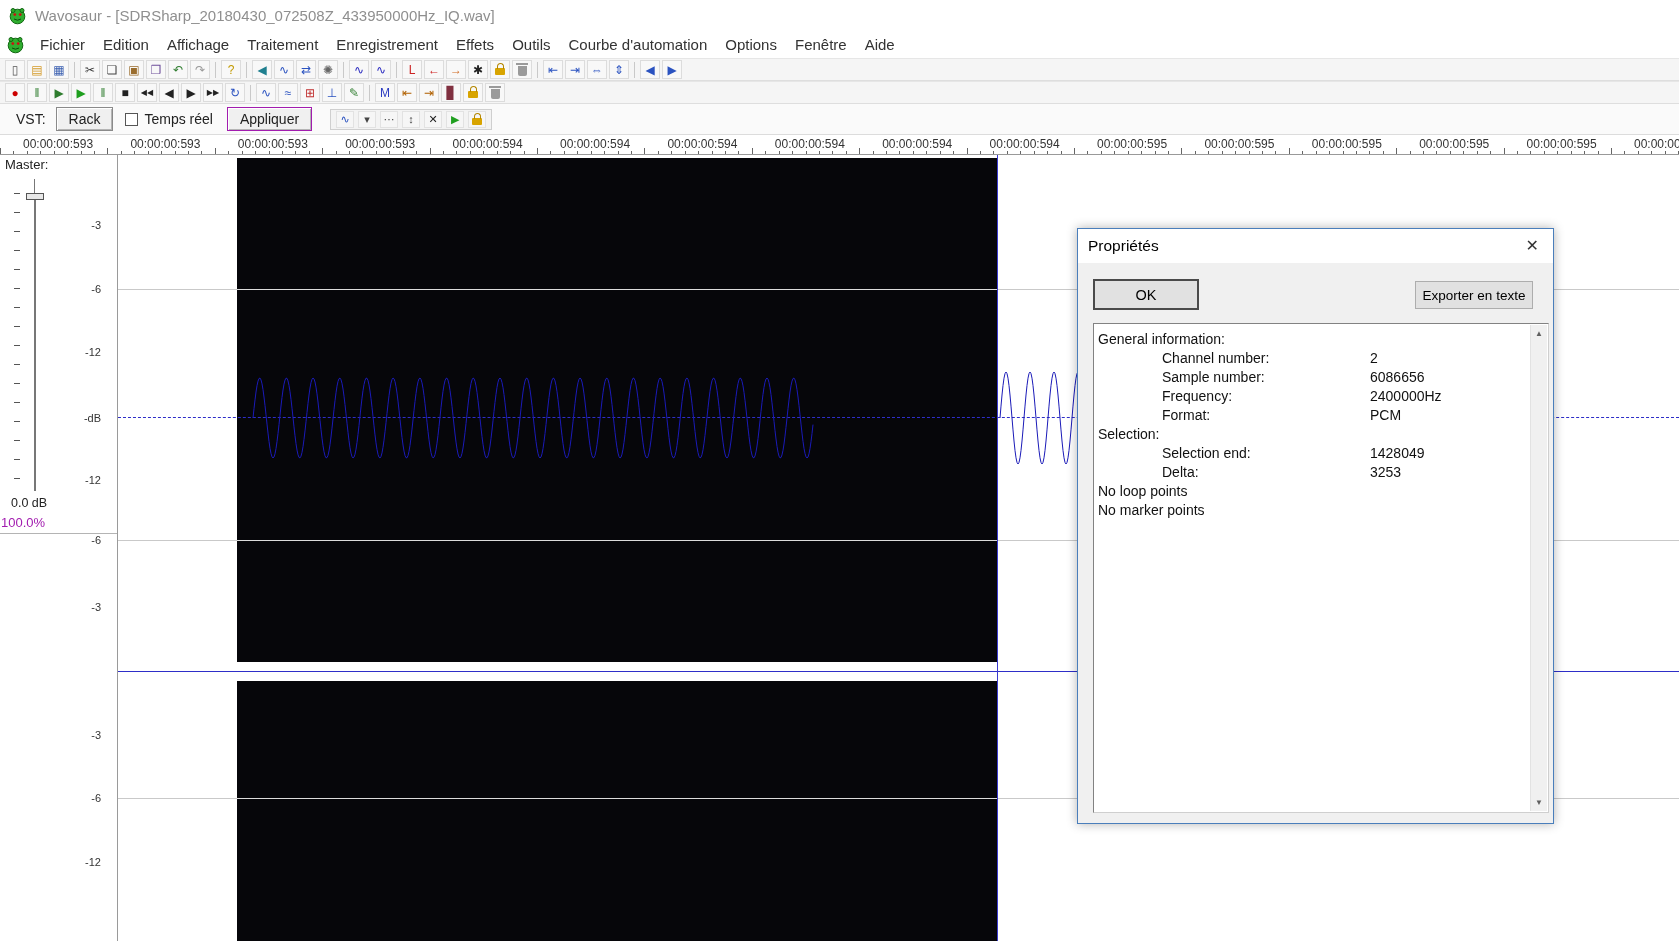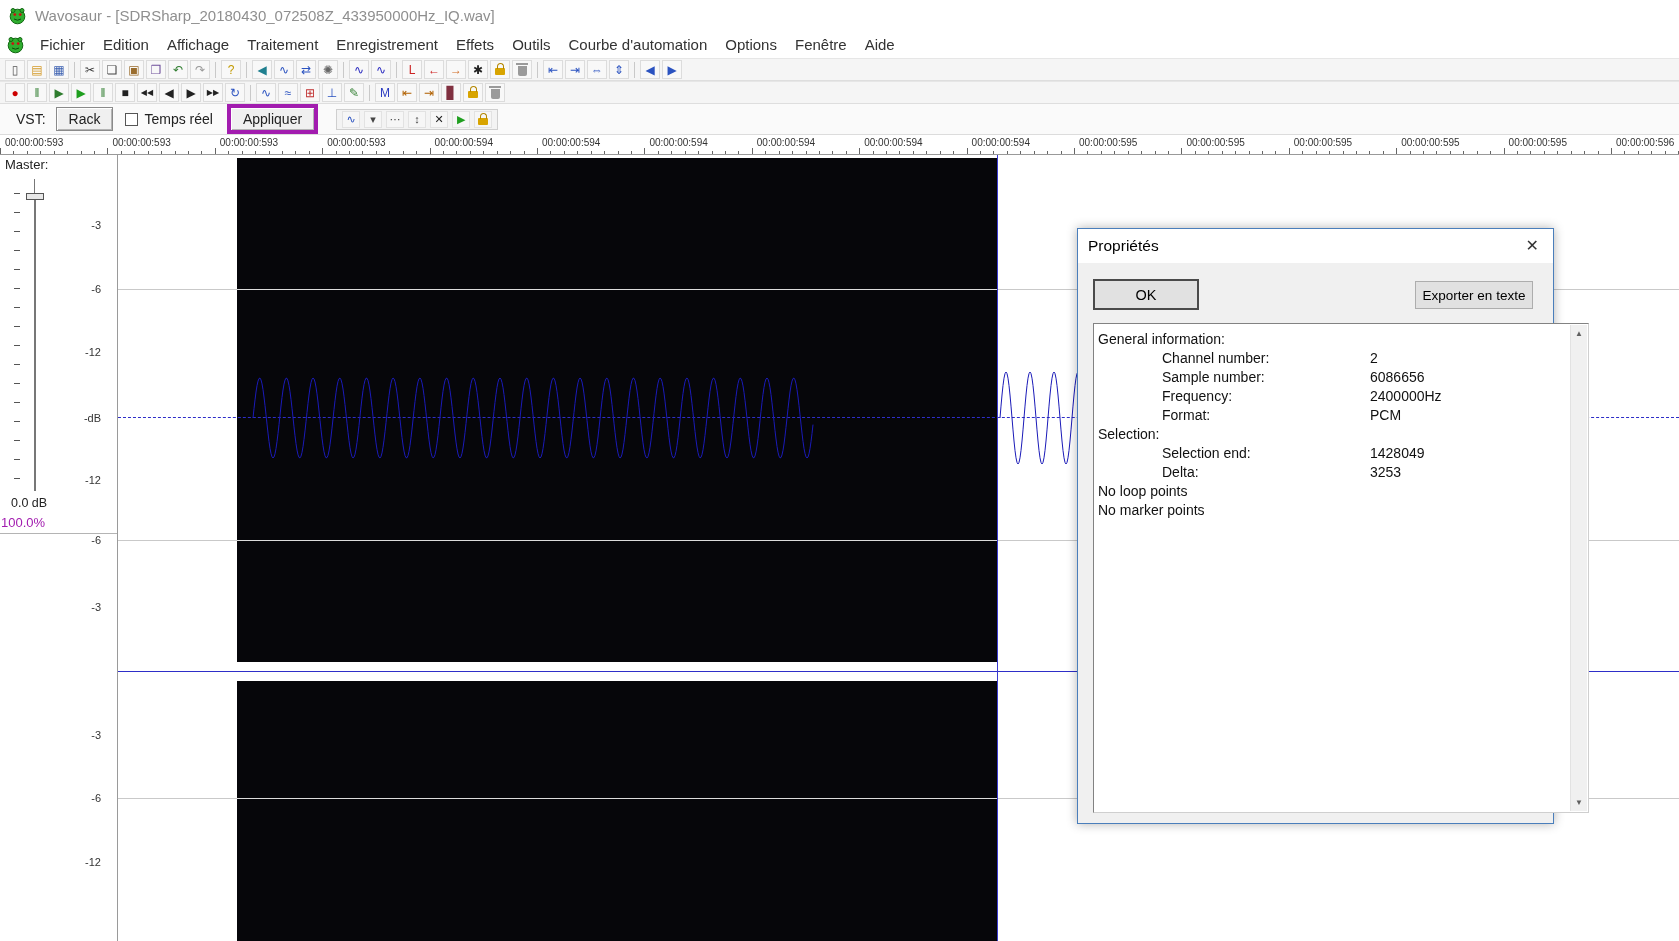--- a/index.html
+++ b/index.html
@@ -24,28 +24,28 @@
   .cssicon.lock { position:relative; width:10px; height:7px; background:#d8a400; border-radius:1px; margin-top:4px; display:inline-block; }
   .cssicon.lock::before { content:""; position:absolute; left:1.5px; top:-5px; width:5px; height:5px;
             border:1.5px solid #b38600; border-bottom:none; border-radius:4px 4px 0 0; }
   .cssicon.trash { position:relative; width:9px; height:10px; background:#9a9a9a; border-radius:0 0 2px 2px; margin-top:3px; display:inline-block; }
   .cssicon.trash::before { content:""; position:absolute; left:-1.5px; top:-3px; width:12px; height:2px; background:#9a9a9a; }
   
   .vst-row { height:31px; display:flex; align-items:center; background:#fafafa; border-bottom:1px solid #dcdcdc; padding-left:16px; }
   .vst-label { font-size:14px; margin-right:10px; }
   .btn3d { font-family:"Liberation Sans",sans-serif; font-size:14px; color:#222; background:#f0f0f0; border:1px solid #8a8a8a;
            box-shadow: inset 1px 1px 0 #fff, inset -1px -1px 0 #b4b4b4; padding:3px 12px; margin-right:12px; cursor:default; }
-  .btn3d.strong { border:4px solid #a21caf; }
+  .btn3d.strong { border:1px solid #a21caf; }
   .chk-wrap { display:inline-flex; align-items:center; gap:6px; font-size:14px; margin-right:14px; cursor:default; }
   .chk { width:13px; height:13px; background:#fff; border:1px solid #555; display:inline-block; }
   .mini-toolbar { display:inline-flex; align-items:center; gap:2px; border:1px solid #cfcfcf; background:#f3f3f3; padding:1px 4px; margin-left:6px; }
   .mini-toolbar .tb-btn { border-color:#e2e2e2; background:#f6f6f6; width:18px; height:17px; font-size:11px; }
   
   .ruler { height:20px; position:relative; background:#fff; border-bottom:1px solid #999; overflow:hidden; }
-  .ruler-label { position:absolute; top:2px; font-size:10px; color:#333; white-space:nowrap; }
+  .ruler-label { position:absolute; top:2px; font-size:12px; color:#333; white-space:nowrap;margin-left:18px; }
   .tick { position:absolute; bottom:0; width:1px; height:3px; background:#666; }
   .tick.major { height:6px; }
   
   .workspace { position:absolute; top:155px; left:0; right:0; bottom:0; background:#fff; }
   .left-panel { position:absolute; left:0; top:0; width:118px; bottom:0; background:#fff; border-right:1px solid #9a9a9a; }
   .master-label { position:absolute; left:5px; top:2px; font-size:13px; color:#222; }
   .m-tick { position:absolute; left:14px; width:6px; height:1px; background:#555; }
   .slider-track { position:absolute; left:34px; top:44px; width:2px; height:292px; background:#777; }
   .slider-stem  { position:absolute; left:34px; top:24px; width:1px; height:14px; background:#777; }
   .slider-handle { position:absolute; left:-8px; top:-6px; width:18px; height:7px; background:#e8e8e8; border:1px solid #555; }
@@ -65,21 +65,21 @@
   
   .dialog { position:absolute; left:1077px; top:228px; width:477px; height:596px; background:#f0f0f0;
             border:1px solid #4a7ebb; box-shadow:0 0 10px rgba(0,0,0,.3); z-index:50; }
   .dlg-titlebar { height:34px; background:#fff; display:flex; align-items:center; padding-left:10px; position:relative; }
   .dlg-title { font-size:15.5px; color:#000; }
   .dlg-close { position:absolute; right:14px; top:7px; font-size:16px; color:#333; cursor:default; }
   .dlg-ok { position:absolute; left:15px; top:50px; width:106px; height:31px; background:#e1e1e1; border:2px solid #4a4a4a;
             font-size:14.5px; font-family:"Liberation Sans",sans-serif; cursor:default; }
   .dlg-export { position:absolute; right:20px; top:52px; width:118px; height:28px; background:#e1e1e1; border:1px solid #adadad;
             font-size:13.5px; font-family:"Liberation Sans",sans-serif; cursor:default; }
-  .dlg-content { position:absolute; left:15px; top:94px; width:496px; height:490px; background:#fff;
+  .dlg-content { position:absolute; left:15px; top:94px; width:456px; height:490px; background:#fff;
             border:1px solid #828282; border-right-color:#cfcfcf; border-bottom-color:#cfcfcf; overflow:hidden; }
   #prop-rows { padding:5px 20px 0 4px; }
   .prow { position:relative; height:19px; display:flex; align-items:center; font-size:14px; color:#111; white-space:nowrap; }
   .plabel.ind { padding-left:64px; }
   .pvalue { position:absolute; left:272px; }
   .dlg-scrollbar { position:absolute; right:1px; top:1px; bottom:1px; width:17px; background:#f0f0f0; border-left:1px solid #e2e2e2;
             display:flex; flex-direction:column; justify-content:space-between; align-items:center; font-size:8px; color:#606060; padding:4px 0; }
 </style>
 </head>
 <body>

